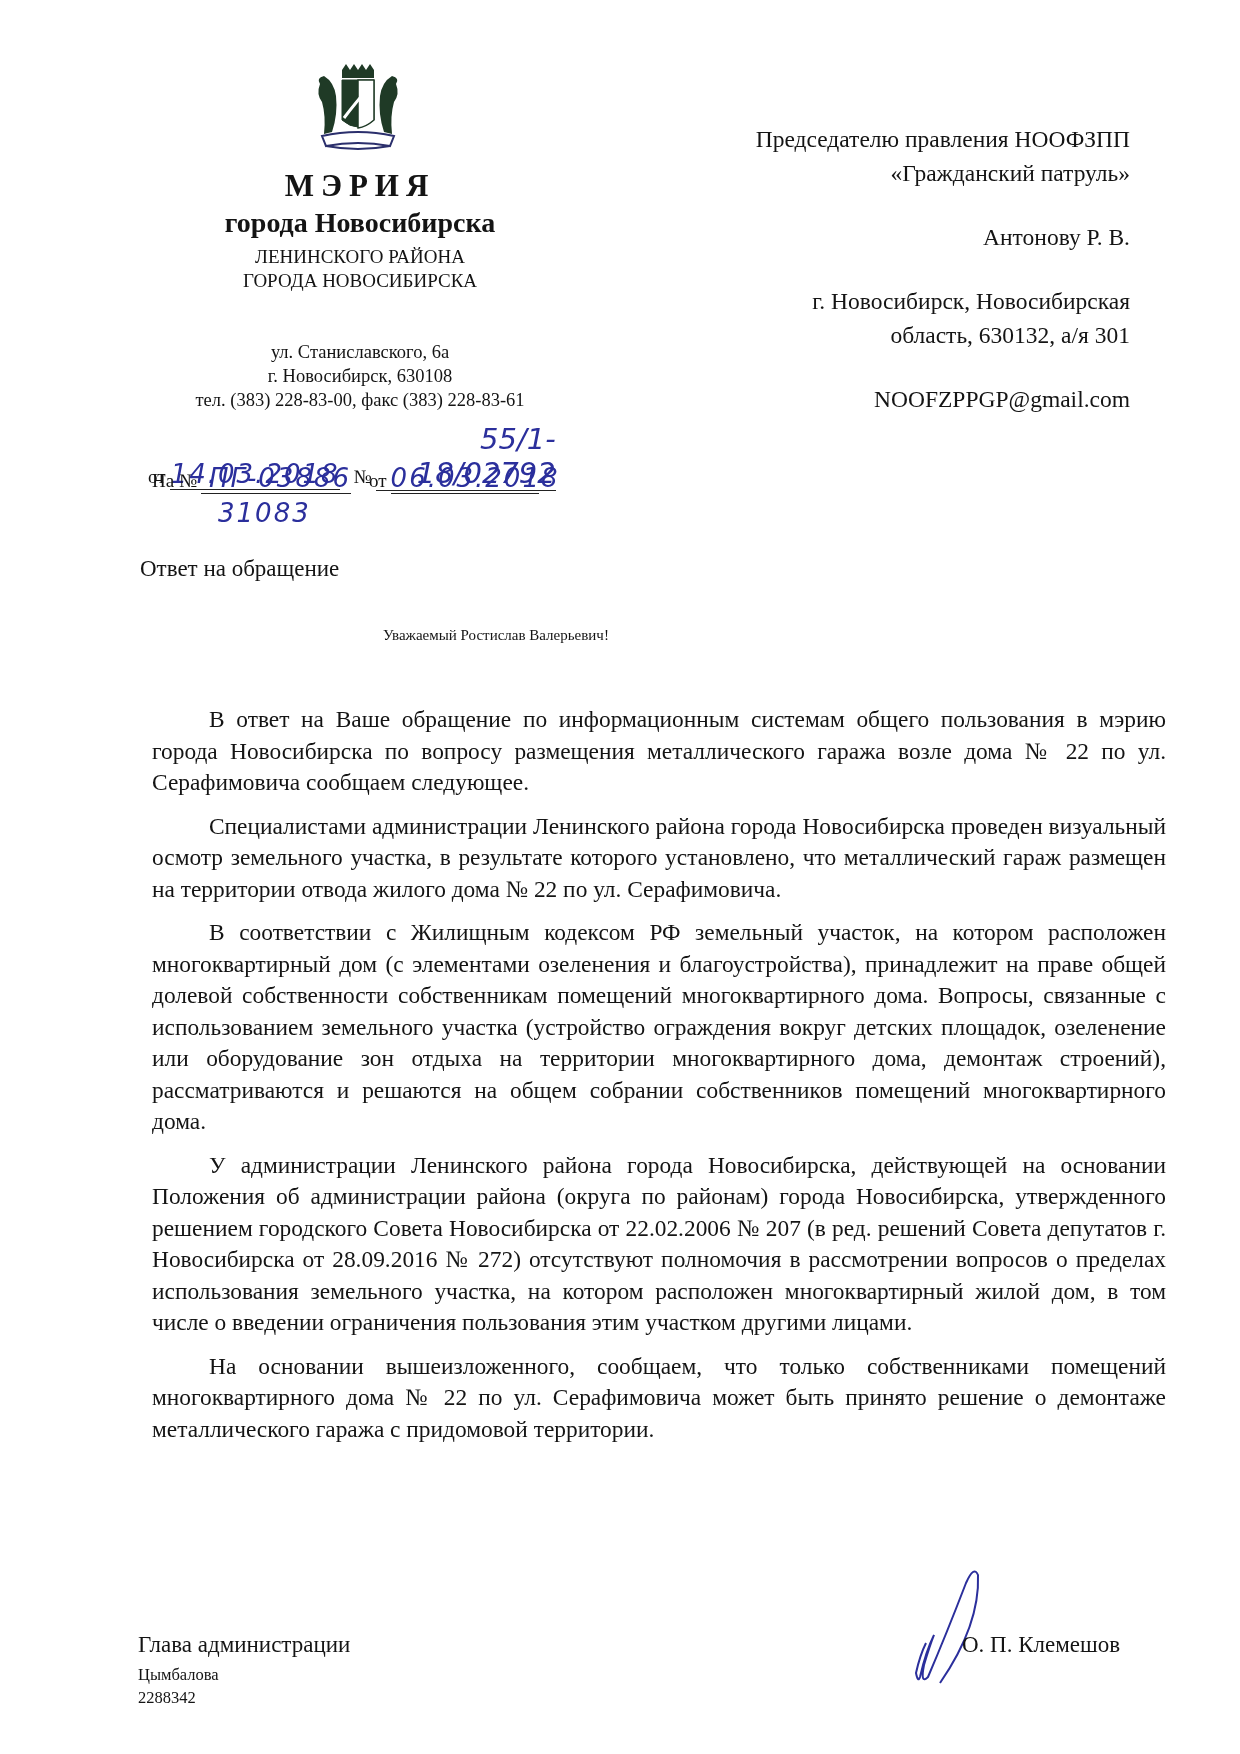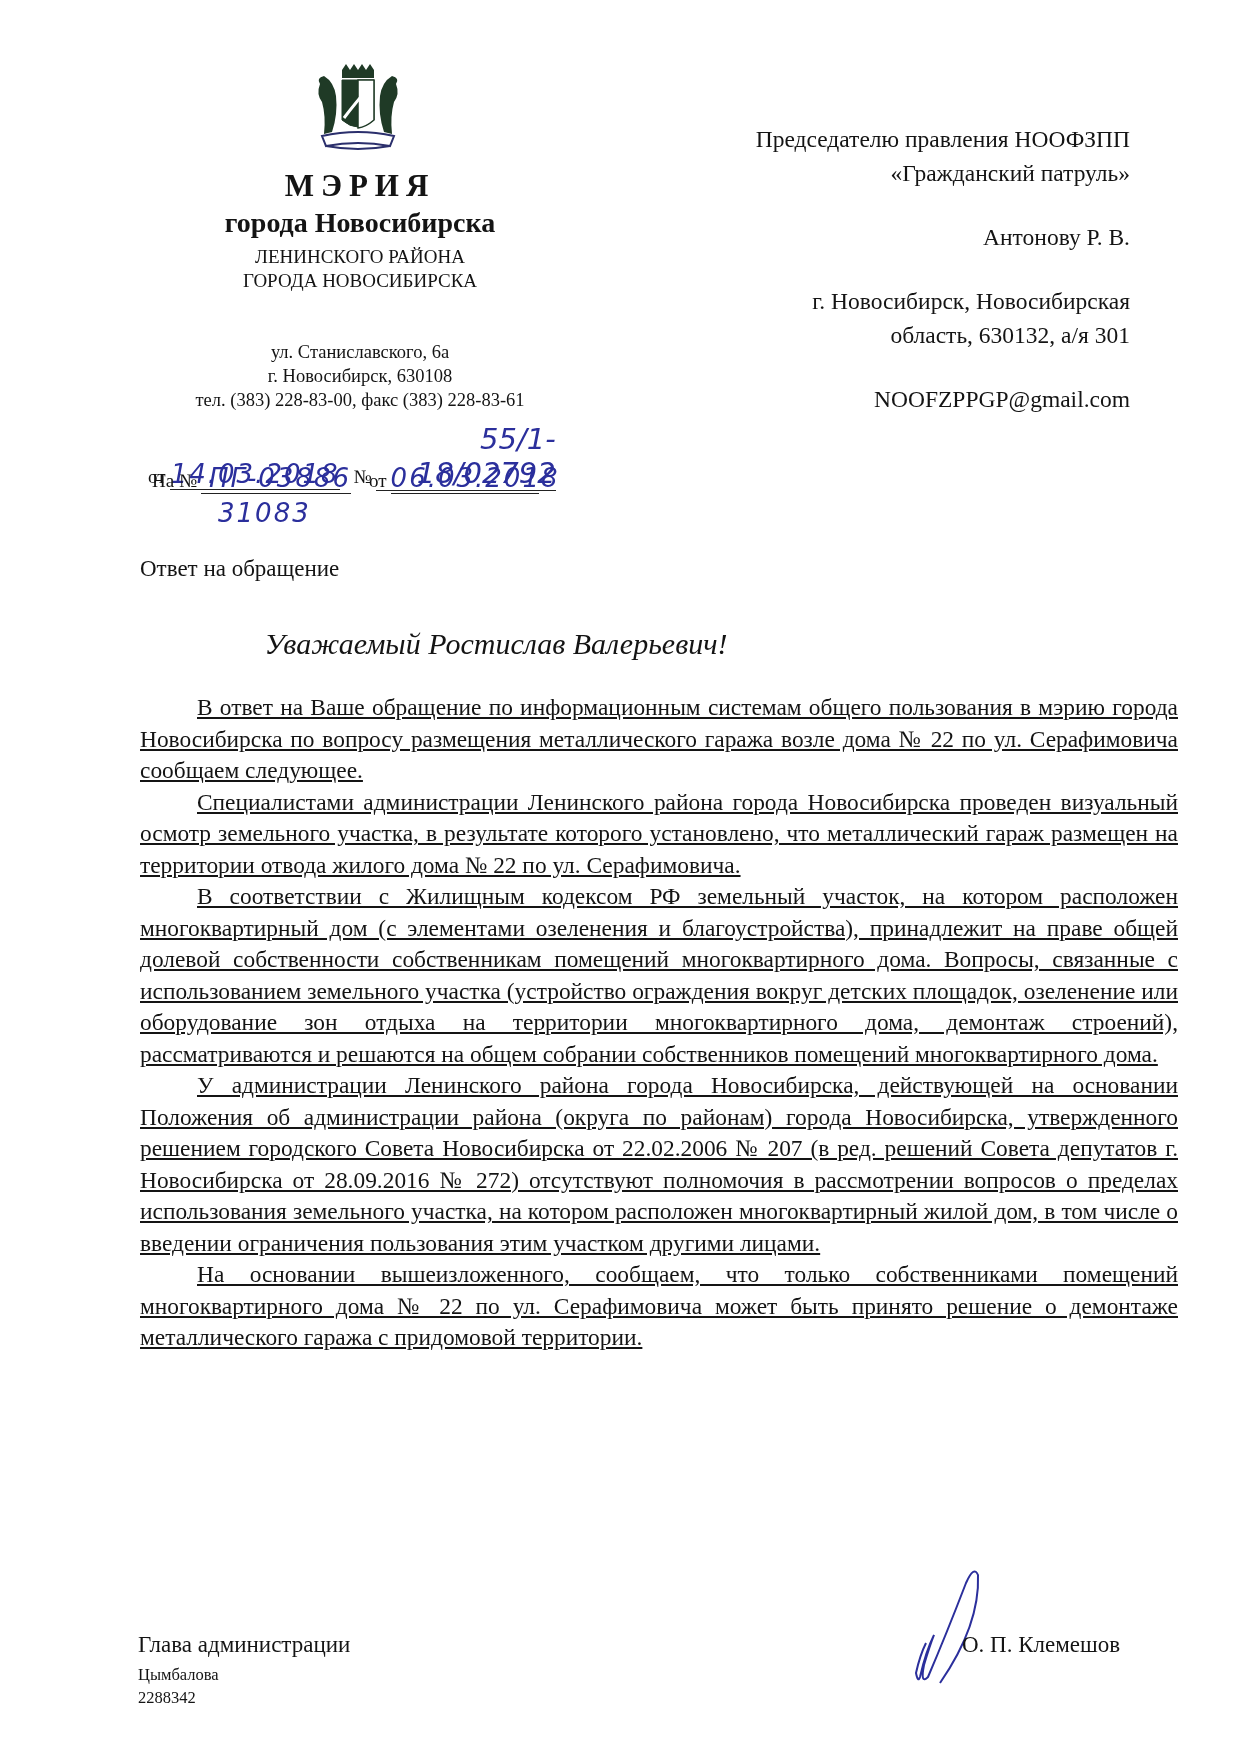--- a/index.html
+++ b/index.html
@@ -12,26 +12,26 @@
     .left-block { left: 130px; width: 460px; text-align: center; }
     .mayoralty { top: 168px; font-size: 31px; font-weight: bold; letter-spacing: 7px; }
     .city { top: 207px; font-size: 28px; font-weight: bold; }
     .admin { top: 245px; font-size: 19px; line-height: 24px; }
     .addr { top: 340px; font-size: 18.5px; line-height: 24px; }
     .handwrite { color: #2b2f9c; font-family: "DejaVu Sans", sans-serif; font-style: italic; font-size: 26px; letter-spacing: 2px; }
     .lbl { font-size: 19px; }
     .uline { border-bottom: 1.5px solid #222; display: inline-block; text-align: right; }
     .right-block { left: 650px; width: 480px; text-align: right; font-size: 23.5px; line-height: 34px; }
     .p-subject { left: 140px; top: 556px; font-size: 23px; }
-    .p-greeting { left: 0; width: 992px; text-align: center; top: 627px; font-size: 30px; font-style: italic; }
+    .p-greeting { left: 0; width: 992px; text-align: center; top: 627px; font-size: 15px; }
     .body-text {
       left: 140px; width: 1038px; top: 692px; font-size: 23.4px; line-height: 31.5px;
       text-align: justify;
     }
-    .body-text p { margin: 0; text-indent: 57px; text-decoration: underline; }
+    .body-text p { margin: 12px; text-indent: 57px; }
     .footer-title { left: 138px; top: 1632px; font-size: 23px; }
     .footer-sm { left: 138px; font-size: 16.5px; }
     .signer { left: 962px; top: 1632px; font-size: 23px; }
     .signature { left: 880px; top: 1565px; width: 110px; height: 120px; }
   </style>
 </head>
 <body>
 
 <div class="abs emblem">
   <svg width="92" height="98" viewBox="0 0 92 98">

